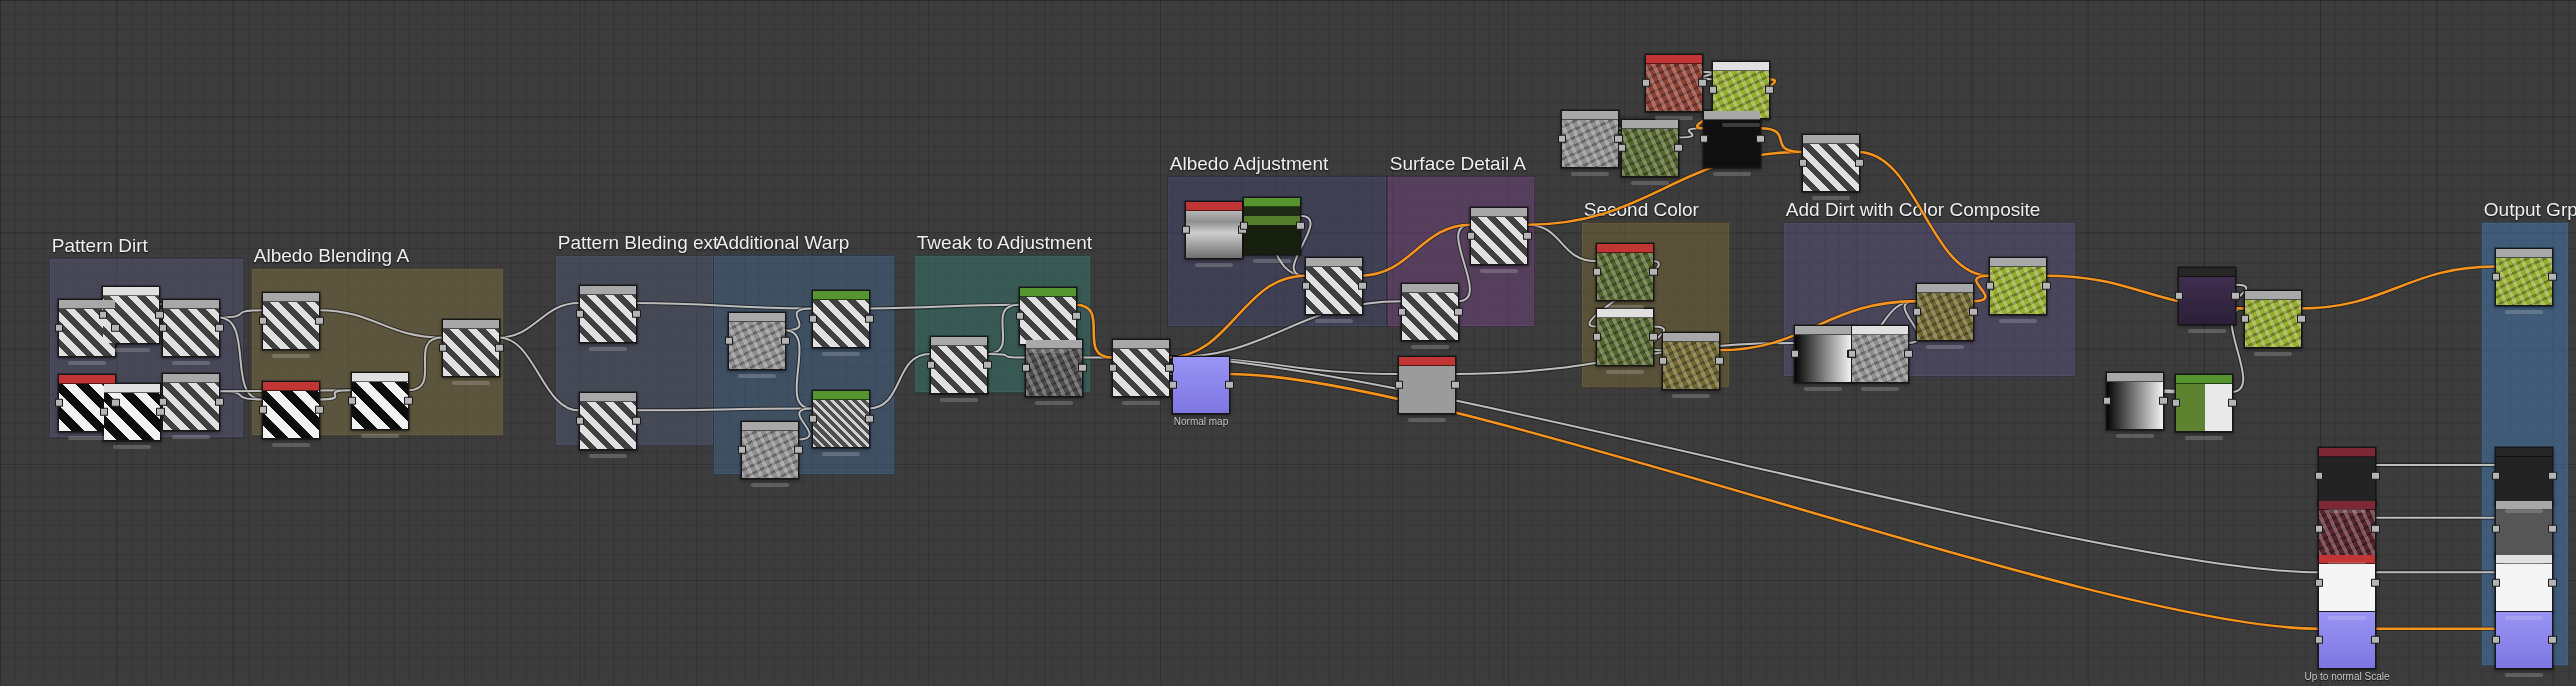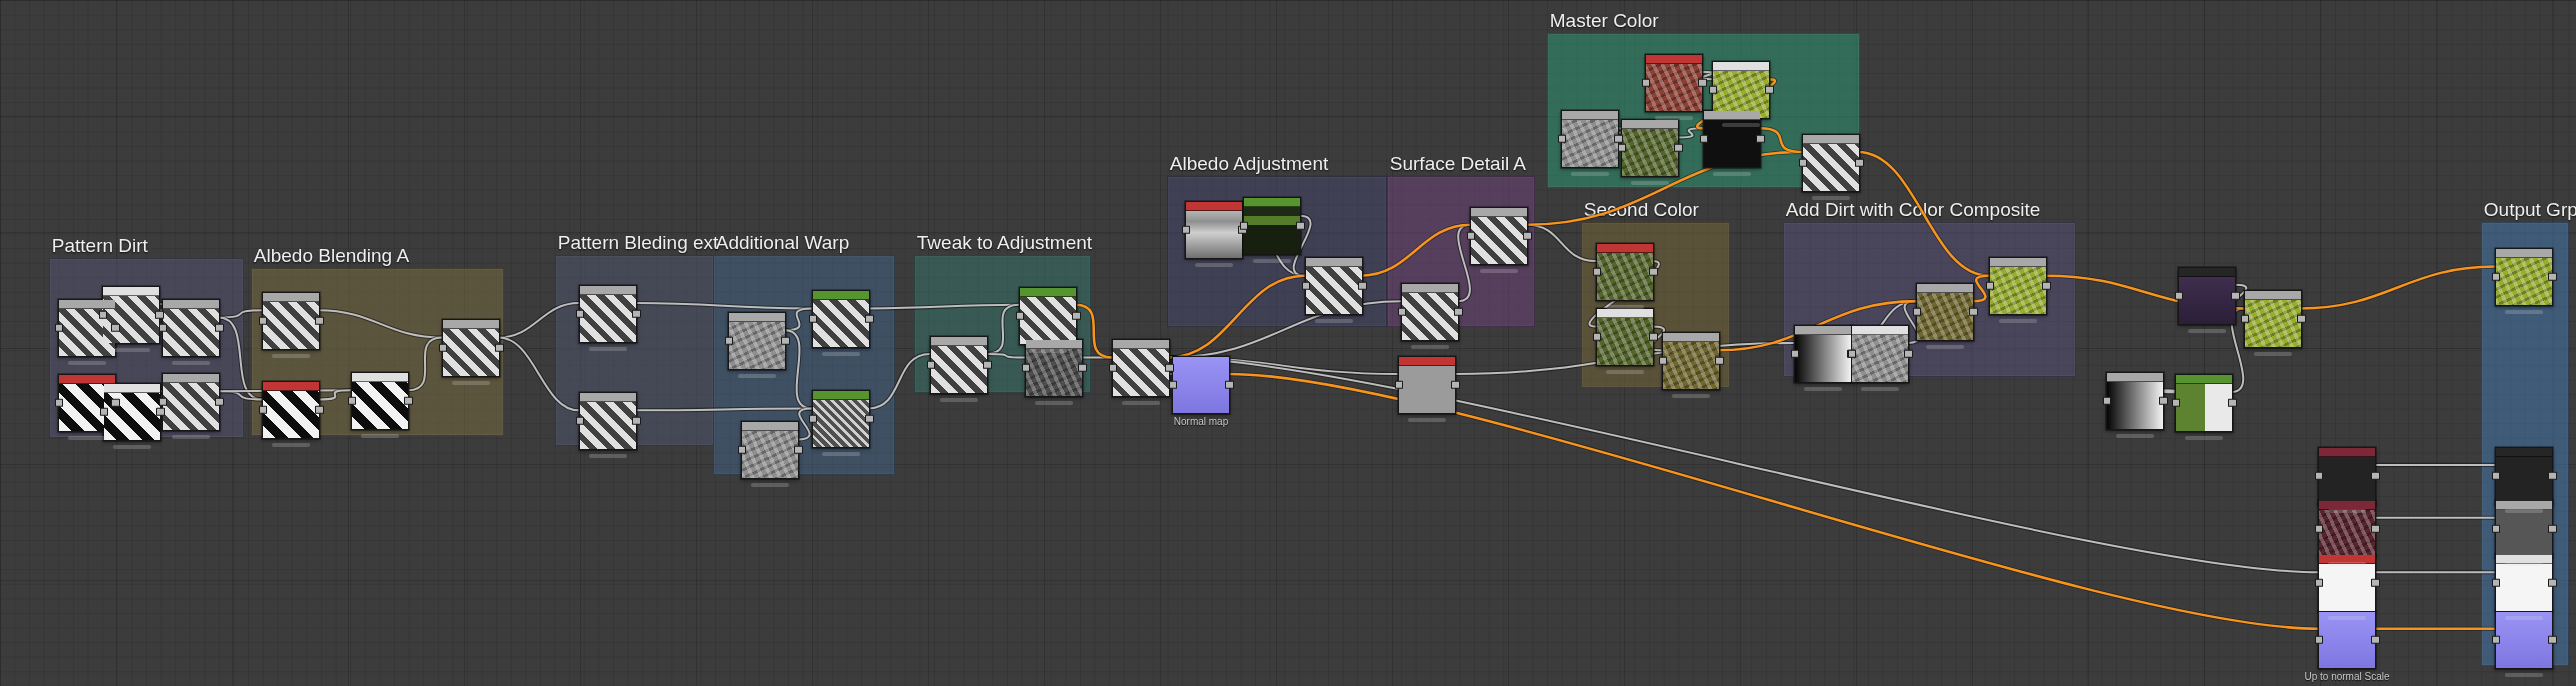--- a/index.html
+++ b/index.html
@@ -110,23 +110,20 @@
         <div class="group-label">Additional Warp</div>
       </div>
       <div class="group" style="left: 914px; top: 255px; width: 175px; height: 136px; background: rgba(52, 118, 108, 0.5);">
         <div class="group-label">Tweak to Adjustment</div>
       </div>
       <div class="group" style="left: 1167px; top: 176px; width: 218px; height: 149px; background: rgba(68, 68, 108, 0.5);">
         <div class="group-label">Albedo Adjustment</div>
       </div>
       <div class="group" style="left: 1387px; top: 176px; width: 146px; height: 149px; background: rgba(122, 68, 138, 0.42);">
         <div class="group-label">Surface Detail A</div>
-      </div>
-      <div class="group" style="left: 1547px; top: 33px; width: 311px; height: 153px; background: rgba(44, 148, 112, 0.55);">
-        <div class="group-label">Master Color</div>
       </div>
       <div class="group" style="left: 1581px; top: 222px; width: 147px; height: 164px; background: rgba(124, 104, 54, 0.48);">
         <div class="group-label">Second Color</div>
       </div>
       <div class="group" style="left: 1783px; top: 222px; width: 291px; height: 153px; background: rgba(88, 82, 128, 0.45);">
         <div class="group-label">Add Dirt with Color Composite</div>
       </div>
       <div class="group" style="left: 2481px; top: 222px; width: 86px; height: 442px; background: rgba(66, 122, 178, 0.5);">
         <div class="group-label">Output Grp</div>
       </div>

